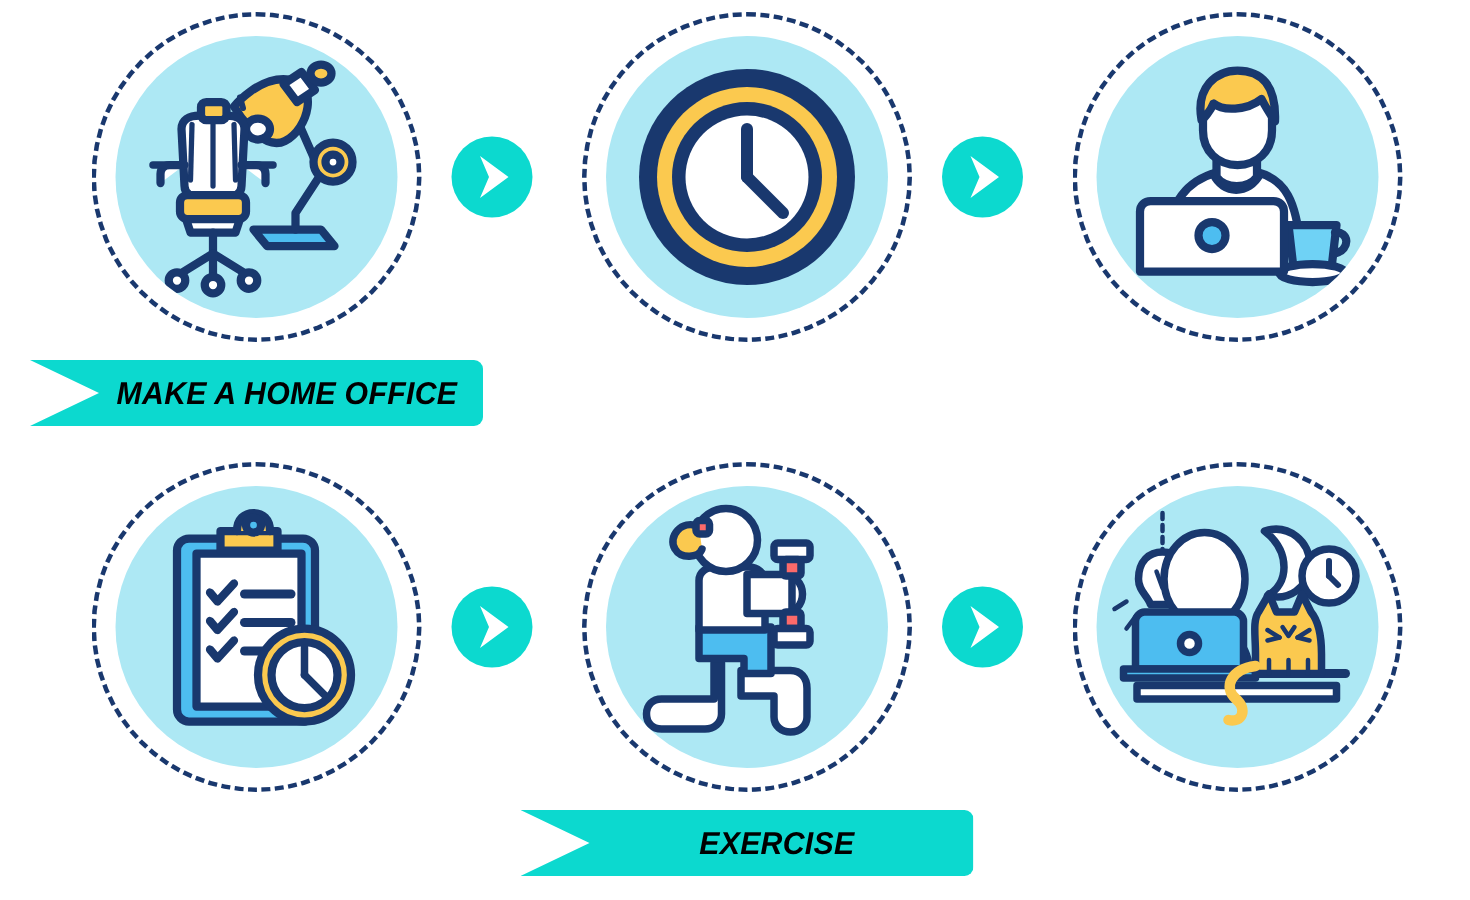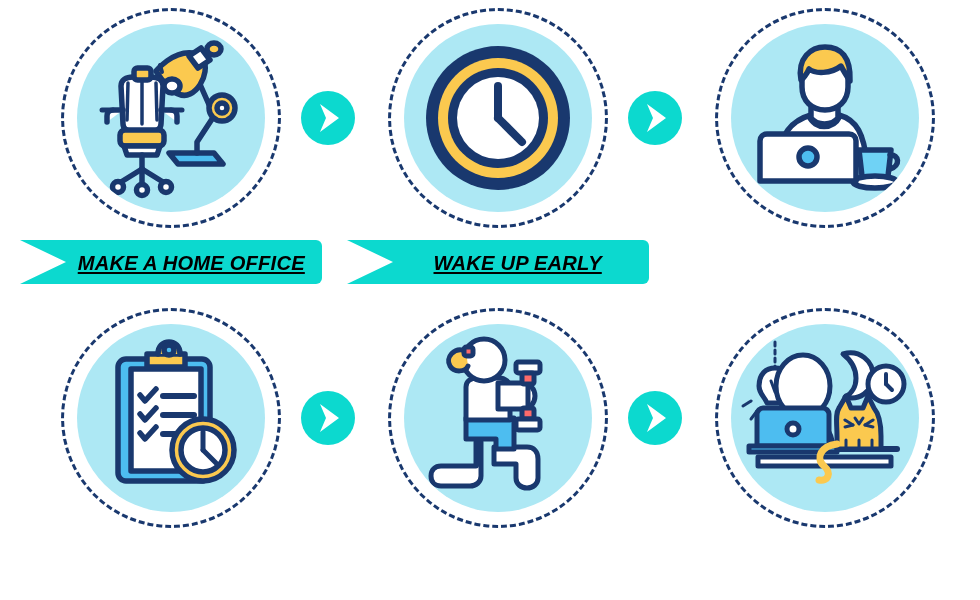--- a/index.html
+++ b/index.html
@@ -71,21 +71,20 @@
     border-top-right-radius: 6px;
     border-bottom-right-radius: 6px;
     -webkit-clip-path: polygon(0 0, 302px 0, 302px 44px, 0 44px, 46px 22px);
     clip-path: polygon(0 0, 302px 0, 302px 44px, 0 44px, 46px 22px);
     display: flex;
     align-items: center;
     justify-content: center;
     box-sizing: border-box;
     padding-left: 46px;
     padding-right: 6px;
-    text-decoration: underline;
   }
   .ribbon-label {
     font-family: "Liberation Sans", sans-serif;
     font-weight: 700;
     font-style: italic;
     font-size: 21px;
     letter-spacing: 0.2px;
     color: #000000;
     white-space: nowrap;
     line-height: 1;
@@ -185,23 +184,20 @@
           <circle cx="94" cy="94" r="60" fill="#FBC94F"></circle>
           <circle cx="94" cy="94" r="50" fill="#19386E"></circle>
           <circle cx="94" cy="94" r="41" fill="#ffffff"></circle>
           <g stroke="#19386E" stroke-width="8" stroke-linecap="round" fill="none">
             <path d="M94 94 L94 62"></path>
             <path d="M94 94 L118 118"></path>
           </g>
         </svg>
       </div>
     </div>
-    <div class="ribbon">
-      <span class="ribbon-label">WAKE UP EARLY</span>
-    </div>
   </div>
 
   <div class="arrow a1">
     <svg viewBox="0 0 54 54">
       <path d="M19 13 L38 27 L19 41 L25 27 Z" fill="#ffffff"></path>
     </svg>
   </div>
 
   <div class="step col2 row0">
     <div class="badge">
@@ -297,20 +293,23 @@
             <path d="M124 45 L124 99" stroke-width="5"></path>
 
             <rect x="112" y="38" width="24" height="11" rx="2.5" fill="#ffffff"></rect>
             <rect x="118" y="49" width="12" height="11" rx="2" fill="#FC6A6A"></rect>
 
             <rect x="118" y="84" width="12" height="11" rx="2" fill="#FC6A6A"></rect>
             <rect x="112" y="95" width="24" height="11" rx="2.5" fill="#ffffff"></rect>
           </g>
         </svg>
       </div>
+    </div>
+    <div class="ribbon">
+      <span class="ribbon-label">EXERCISE</span>
     </div>
   </div>
 
   <div class="arrow a3">
     <svg viewBox="0 0 54 54">
       <path d="M19 13 L38 27 L19 41 L25 27 Z" fill="#ffffff"></path>
     </svg>
   </div>
 
   <div class="step col2 row1">

